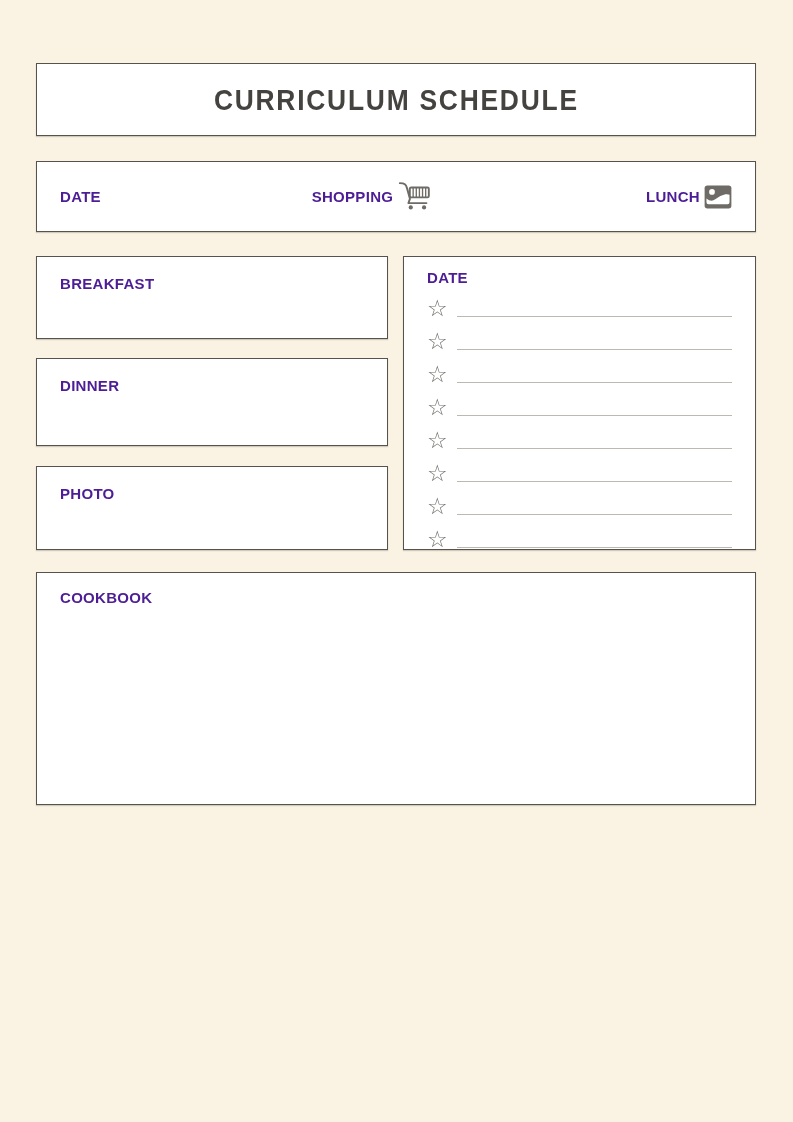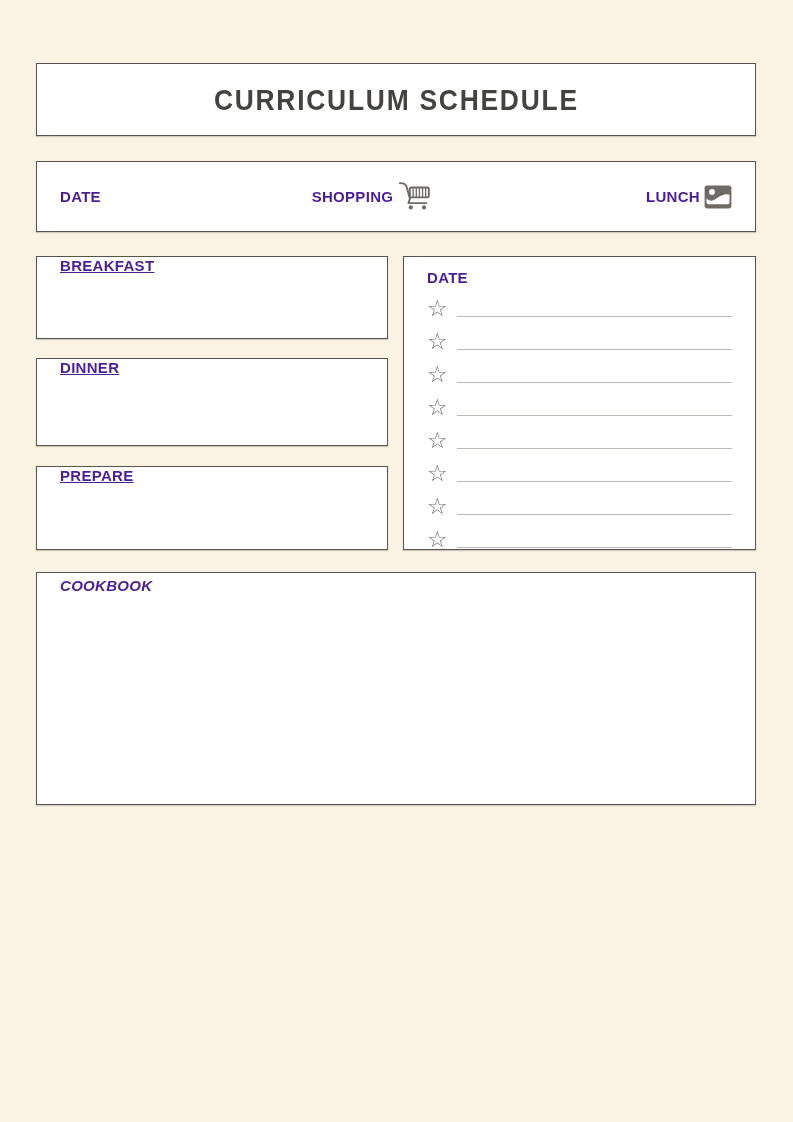--- a/index.html
+++ b/index.html
@@ -52,21 +52,21 @@
   .info-group{
     display:flex; align-items:center; gap:4px;
   }
   .cart-svg{ display:block; margin-top:-2px; }
   .photo-svg{ display:block; }
   
   .breakfast-box{ left:36px; top:256px; width:352px; height:83px; }
   .lunch-box    { left:36px; top:358px; width:352px; height:88px; }
   .dinner-box   { left:36px; top:466px; width:352px; height:84px; }
   .meal-label{
-    position:absolute; left:23px; top:0;text-decoration:underline;
+    position:absolute; left:23px; top:18px;
   }
   
   .checklist-box{
     left:403px; top:256px; width:353px; height:294px;
     padding:12px 23px 0 23px;
   }
   .checklist-label{ display:block; }
   .check-rows{ margin-top:2px; }
   .check-row{
     display:flex; align-items:flex-end;
@@ -82,21 +82,21 @@
   .rule{
     flex:1 1 auto;
     border-bottom:1px solid #bcb9b3;
     margin-left:9px;
     margin-bottom:4px;
     height:0;
   }
   
   .cookbook-box{ left:36px; top:572px; width:720px; height:233px; }
   .prepare-box { left:36px; top:823px; width:720px; height:237px; }
-  .note-label{ position:absolute; left:23px; top:4px;font-style:italic; }
+  .note-label{ position:absolute; left:23px; top:16px; }
 </style>
 </head>
 <body>
 
 <div class="page">
 
   <section class="box title-box">
     <h1 class="title">CURRICULUM SCHEDULE</h1>
   </section>
 
@@ -126,21 +126,21 @@
 
   <section class="box breakfast-box">
     <span class="label meal-label">BREAKFAST</span>
   </section>
 
   <section class="box lunch-box">
     <span class="label meal-label">DINNER</span>
   </section>
 
   <section class="box dinner-box">
-    <span class="label meal-label">PREPARE</span>
+    <span class="label meal-label">PHOTO</span>
   </section>
 
   <section class="box checklist-box">
     <span class="label checklist-label">DATE</span>
     <div class="check-rows">
         <div class="check-row">
           <span class="star">☆</span>
           <span class="rule"></span>
         </div>
         <div class="check-row">

